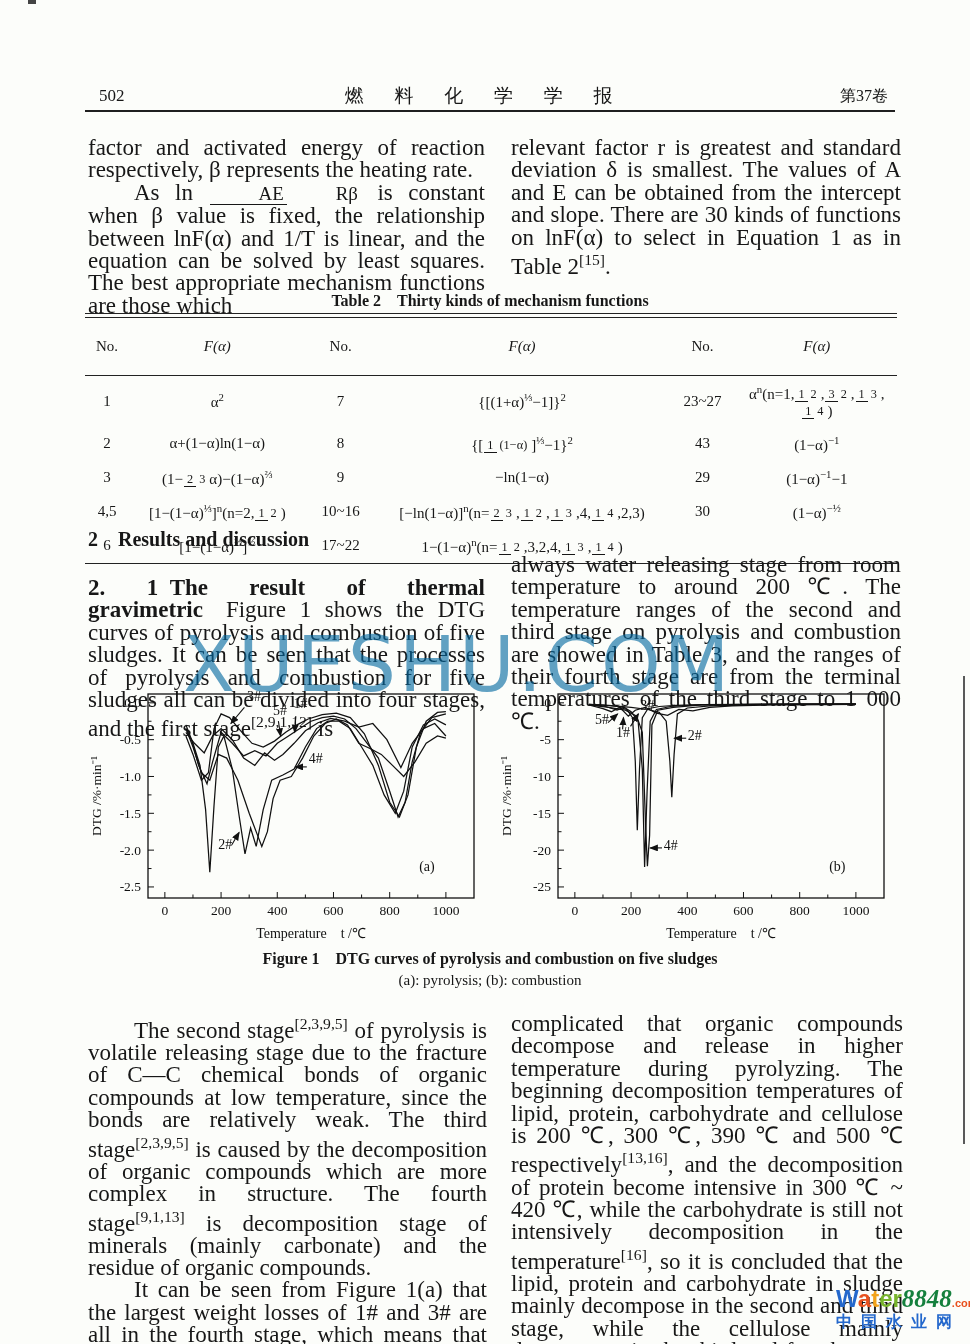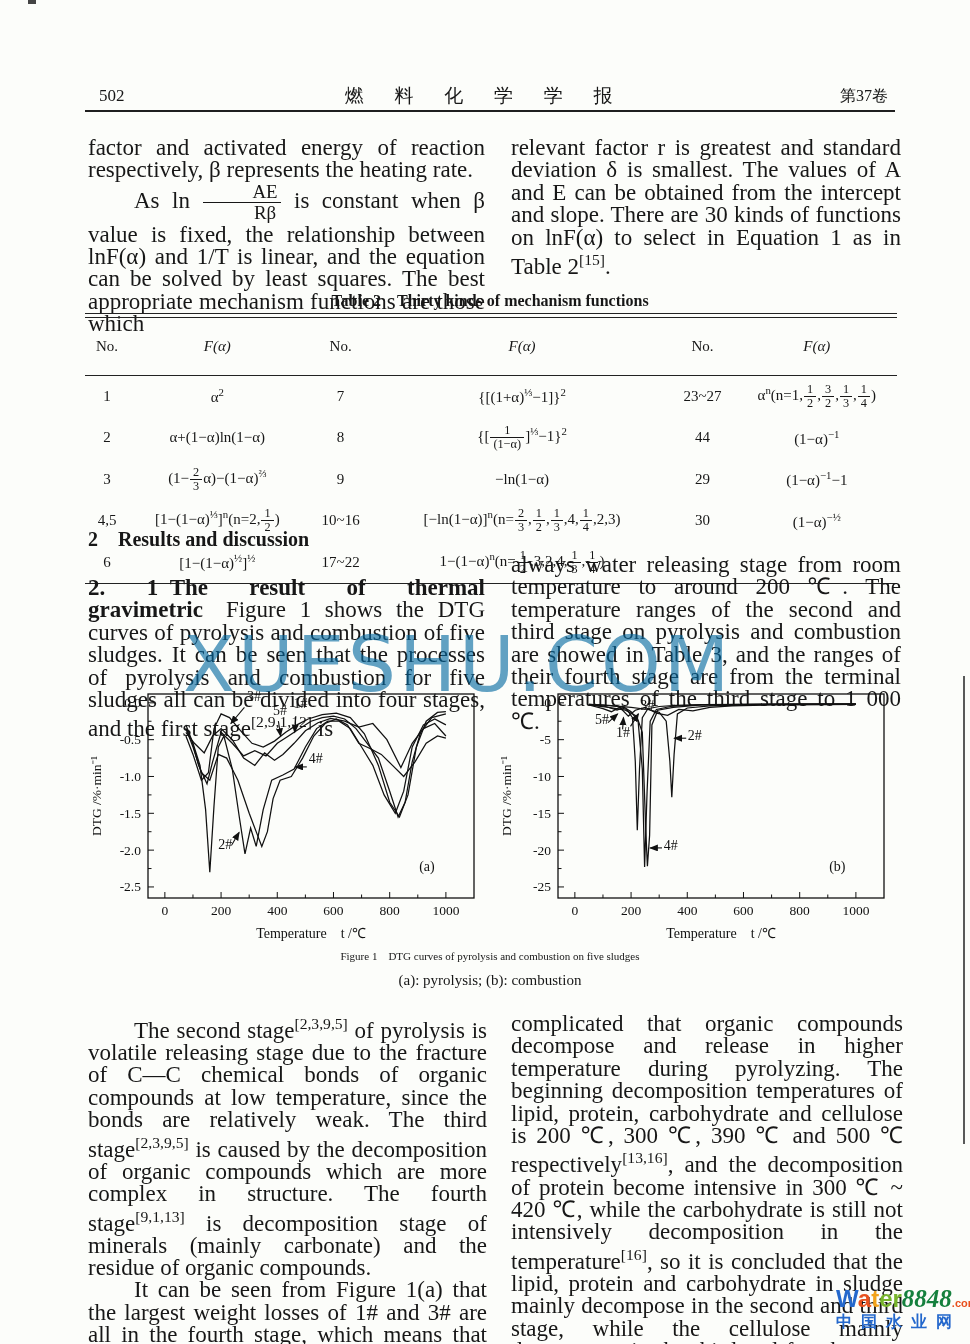--- a/index.html
+++ b/index.html
@@ -17,31 +17,31 @@
   .introL{left:88px;top:124px;width:397px;}
   .introR{left:511px;top:124px;width:390px;}
   .t2title{left:85px;top:292px;width:810px;text-align:center;font-weight:bold;font-size:16px;}
   .t2wrap{left:85px;top:313px;width:812px;border-top:1.6px solid #222;}
   table.t2{width:100%;border-collapse:collapse;margin-top:2.5px;border-top:1px solid #222;
            border-bottom:1.8px solid #222;font-size:15px;}
   .t2 th{font-weight:normal;border-bottom:1px solid #222;padding:20px 2px;}
   .t2 th.fa{font-style:italic;}
   .t2 td{text-align:center;vertical-align:middle;padding:7px 2px;}
   .t2 sup{font-size:0.72em;}
-  .fr{display:inline-flex;flex-direction:column;vertical-align:middle;line-height:1.08;
+  .fr{display:inline-flex;flex-direction:row;vertical-align:middle;line-height:1.08;
       text-align:center;font-size:0.82em;margin:0 1px;}
   .fr .fn{border-bottom:1px solid #171717;padding:0 3px;}
   .fr .fd{padding:0 3px;}
   sup{font-size:0.68em;}
   .sechead{left:88px;top:528px;font-size:20px;font-weight:bold;}
   .subpara{left:88px;top:564px;width:397px;font-family:Liberation Serif, serif;}
   .secR{left:511px;top:541px;width:390px;}
   .chartA{left:86px;top:686px;}
   .chartB{left:496px;top:686px;}
-  .cap1{left:85px;top:950px;width:810px;text-align:center;font-size:11px;font-weight:normal;}
+  .cap1{left:85px;top:950px;width:810px;text-align:center;font-size:16px;font-weight:bold;}
   .cap2{left:85px;top:972px;width:810px;text-align:center;font-size:15px;}
   .lowL{left:88px;top:1000px;width:399px;}
   .lowR{left:511px;top:1000px;width:392px;}
   .wmark{left:183px;top:620px;font-family:"DejaVu Sans",sans-serif;font-size:76px;
          color:#0369a1;opacity:0.62;letter-spacing:3px;z-index:6;pointer-events:none;white-space:nowrap;}
   .edgeline{left:963px;top:676px;width:2px;height:468px;background:#3c3c3c;opacity:.85;}
   .logo{left:836px;top:1286px;line-height:1;}
   .logo-l1{font-family:"Liberation Sans",sans-serif;font-weight:bold;font-size:24px;white-space:nowrap;}
   .logo-num{color:#15803d;font-style:italic;font-family:"Liberation Serif",serif;font-size:25px;}
   .logo-com{color:#e8501e;font-size:11px;font-family:"Liberation Sans",sans-serif;}
@@ -114,21 +114,21 @@
               </span>)</td>
           </tr>
           <tr>
             <td class="no">2</td>
             <td class="fa">α+(1−α)ln(1−α)</td>
             <td class="no">8</td>
             <td class="fa">{[<span class="fr">
                 <span class="fn">1</span>
                 <span class="fd">(1−α)</span>
               </span>]<sup>⅓</sup>−1}<sup>2</sup></td>
-            <td class="no">44</td>
+            <td class="no">43</td>
             <td class="fa">(1−α)<sup>−1</sup></td>
           </tr>
           <tr>
             <td class="no">3</td>
             <td class="fa">(1−<span class="fr">
                 <span class="fn">2</span>
                 <span class="fd">3</span>
               </span>α)−(1−α)<sup>⅔</sup></td>
             <td class="no">9</td>
             <td class="fa">−ln(1−α)</td>

